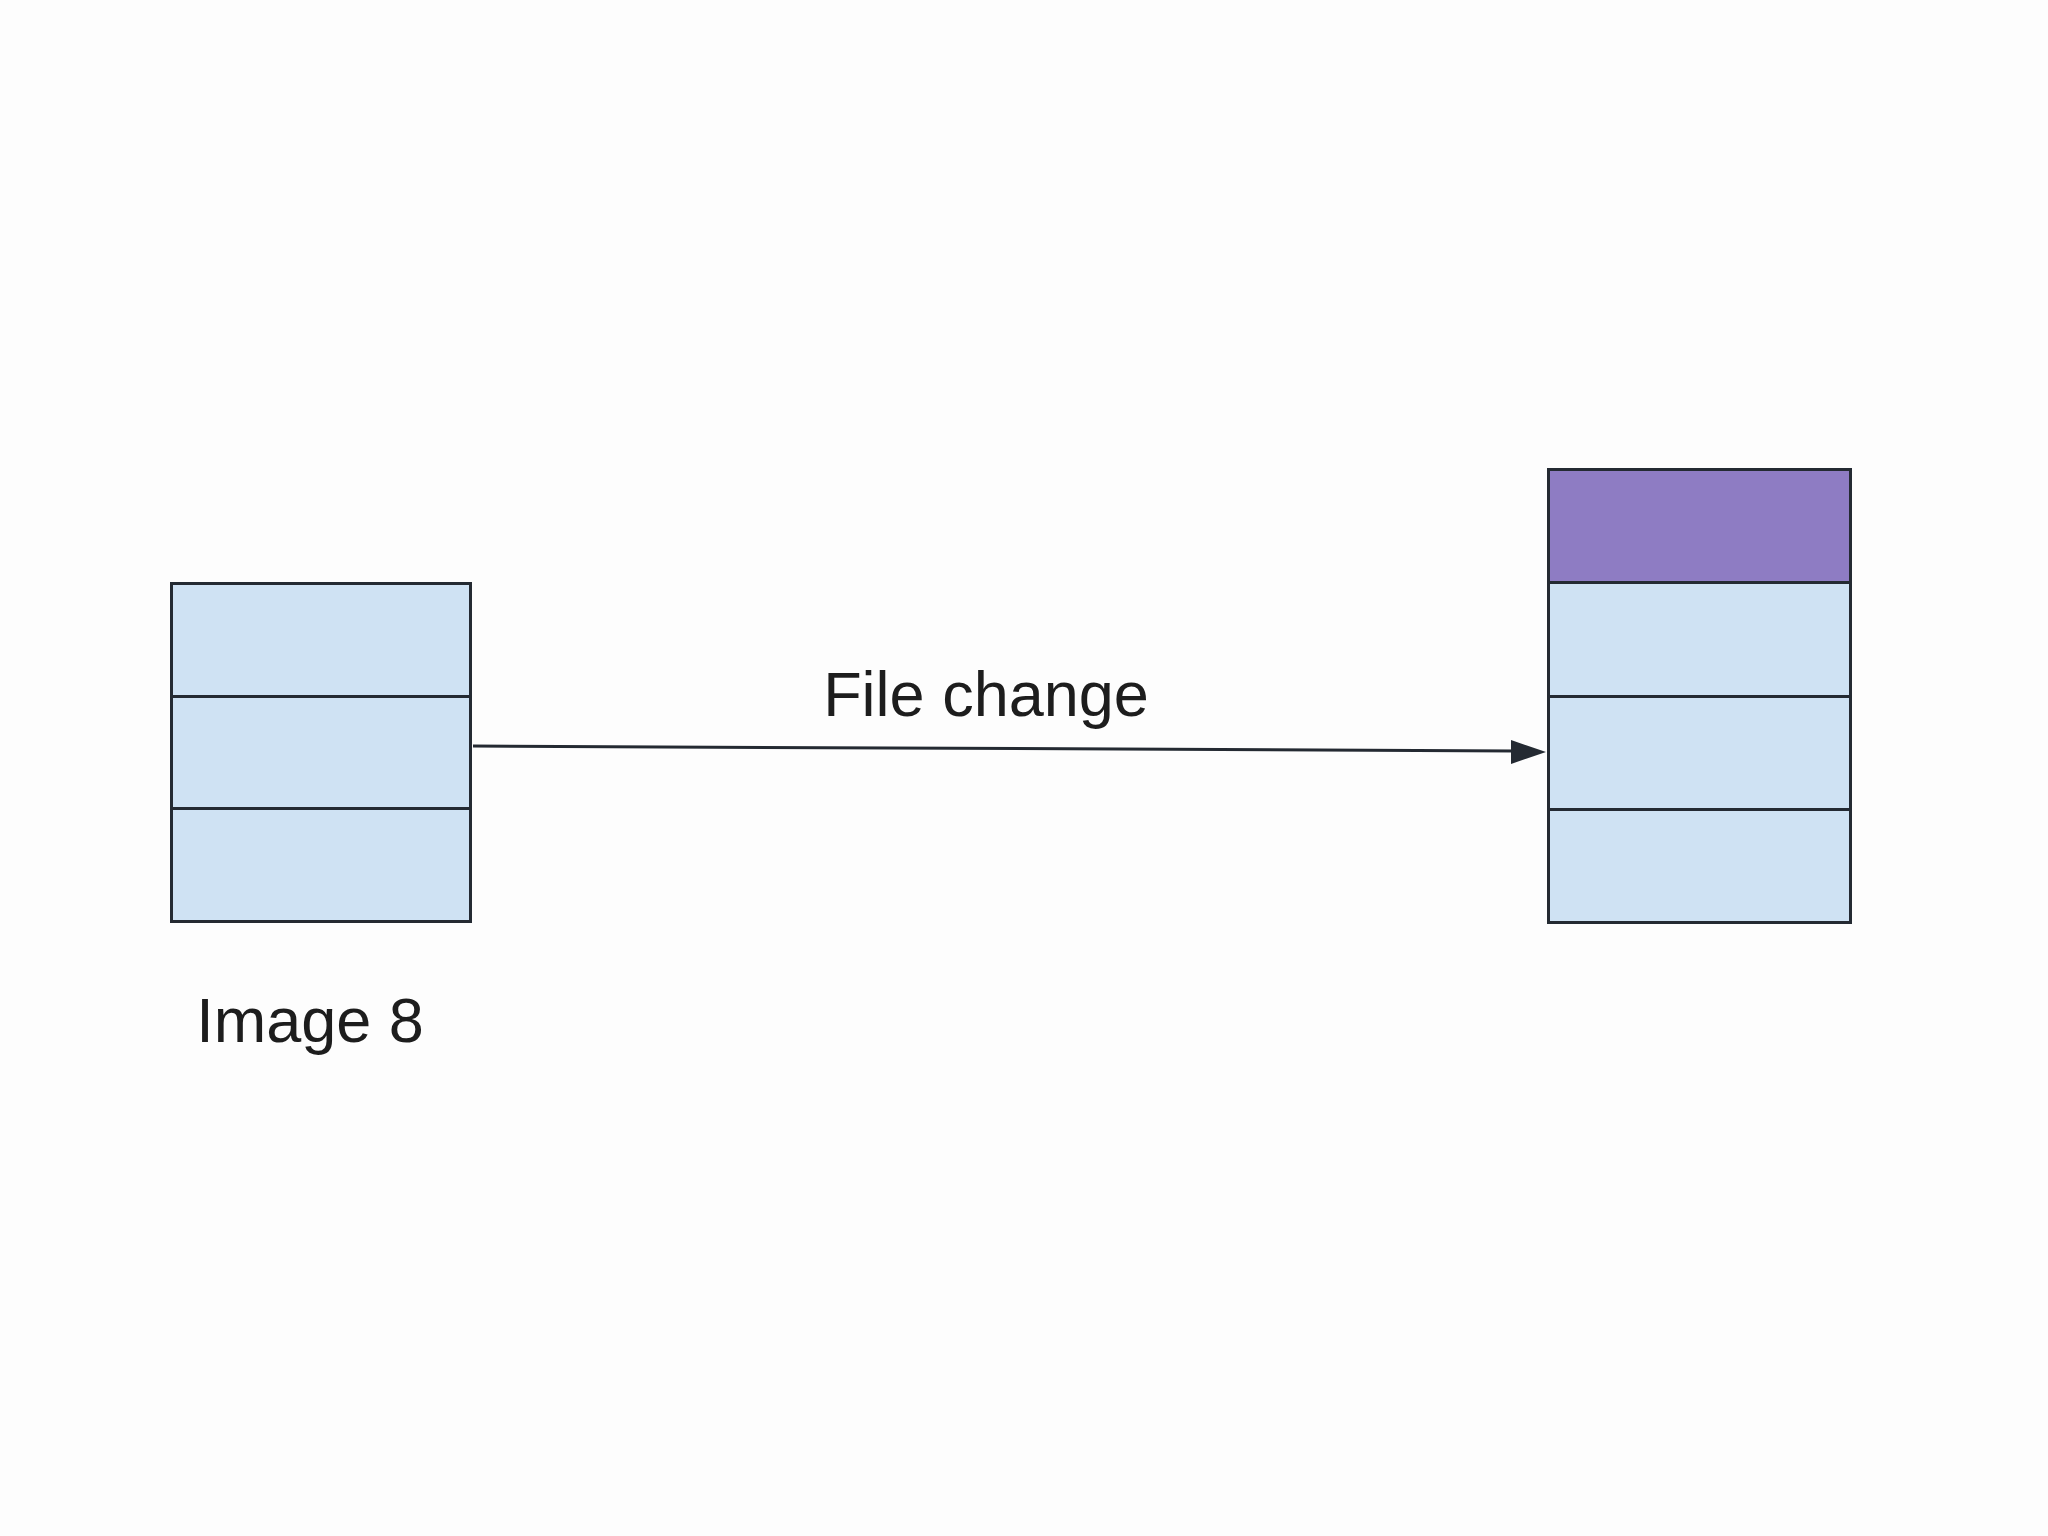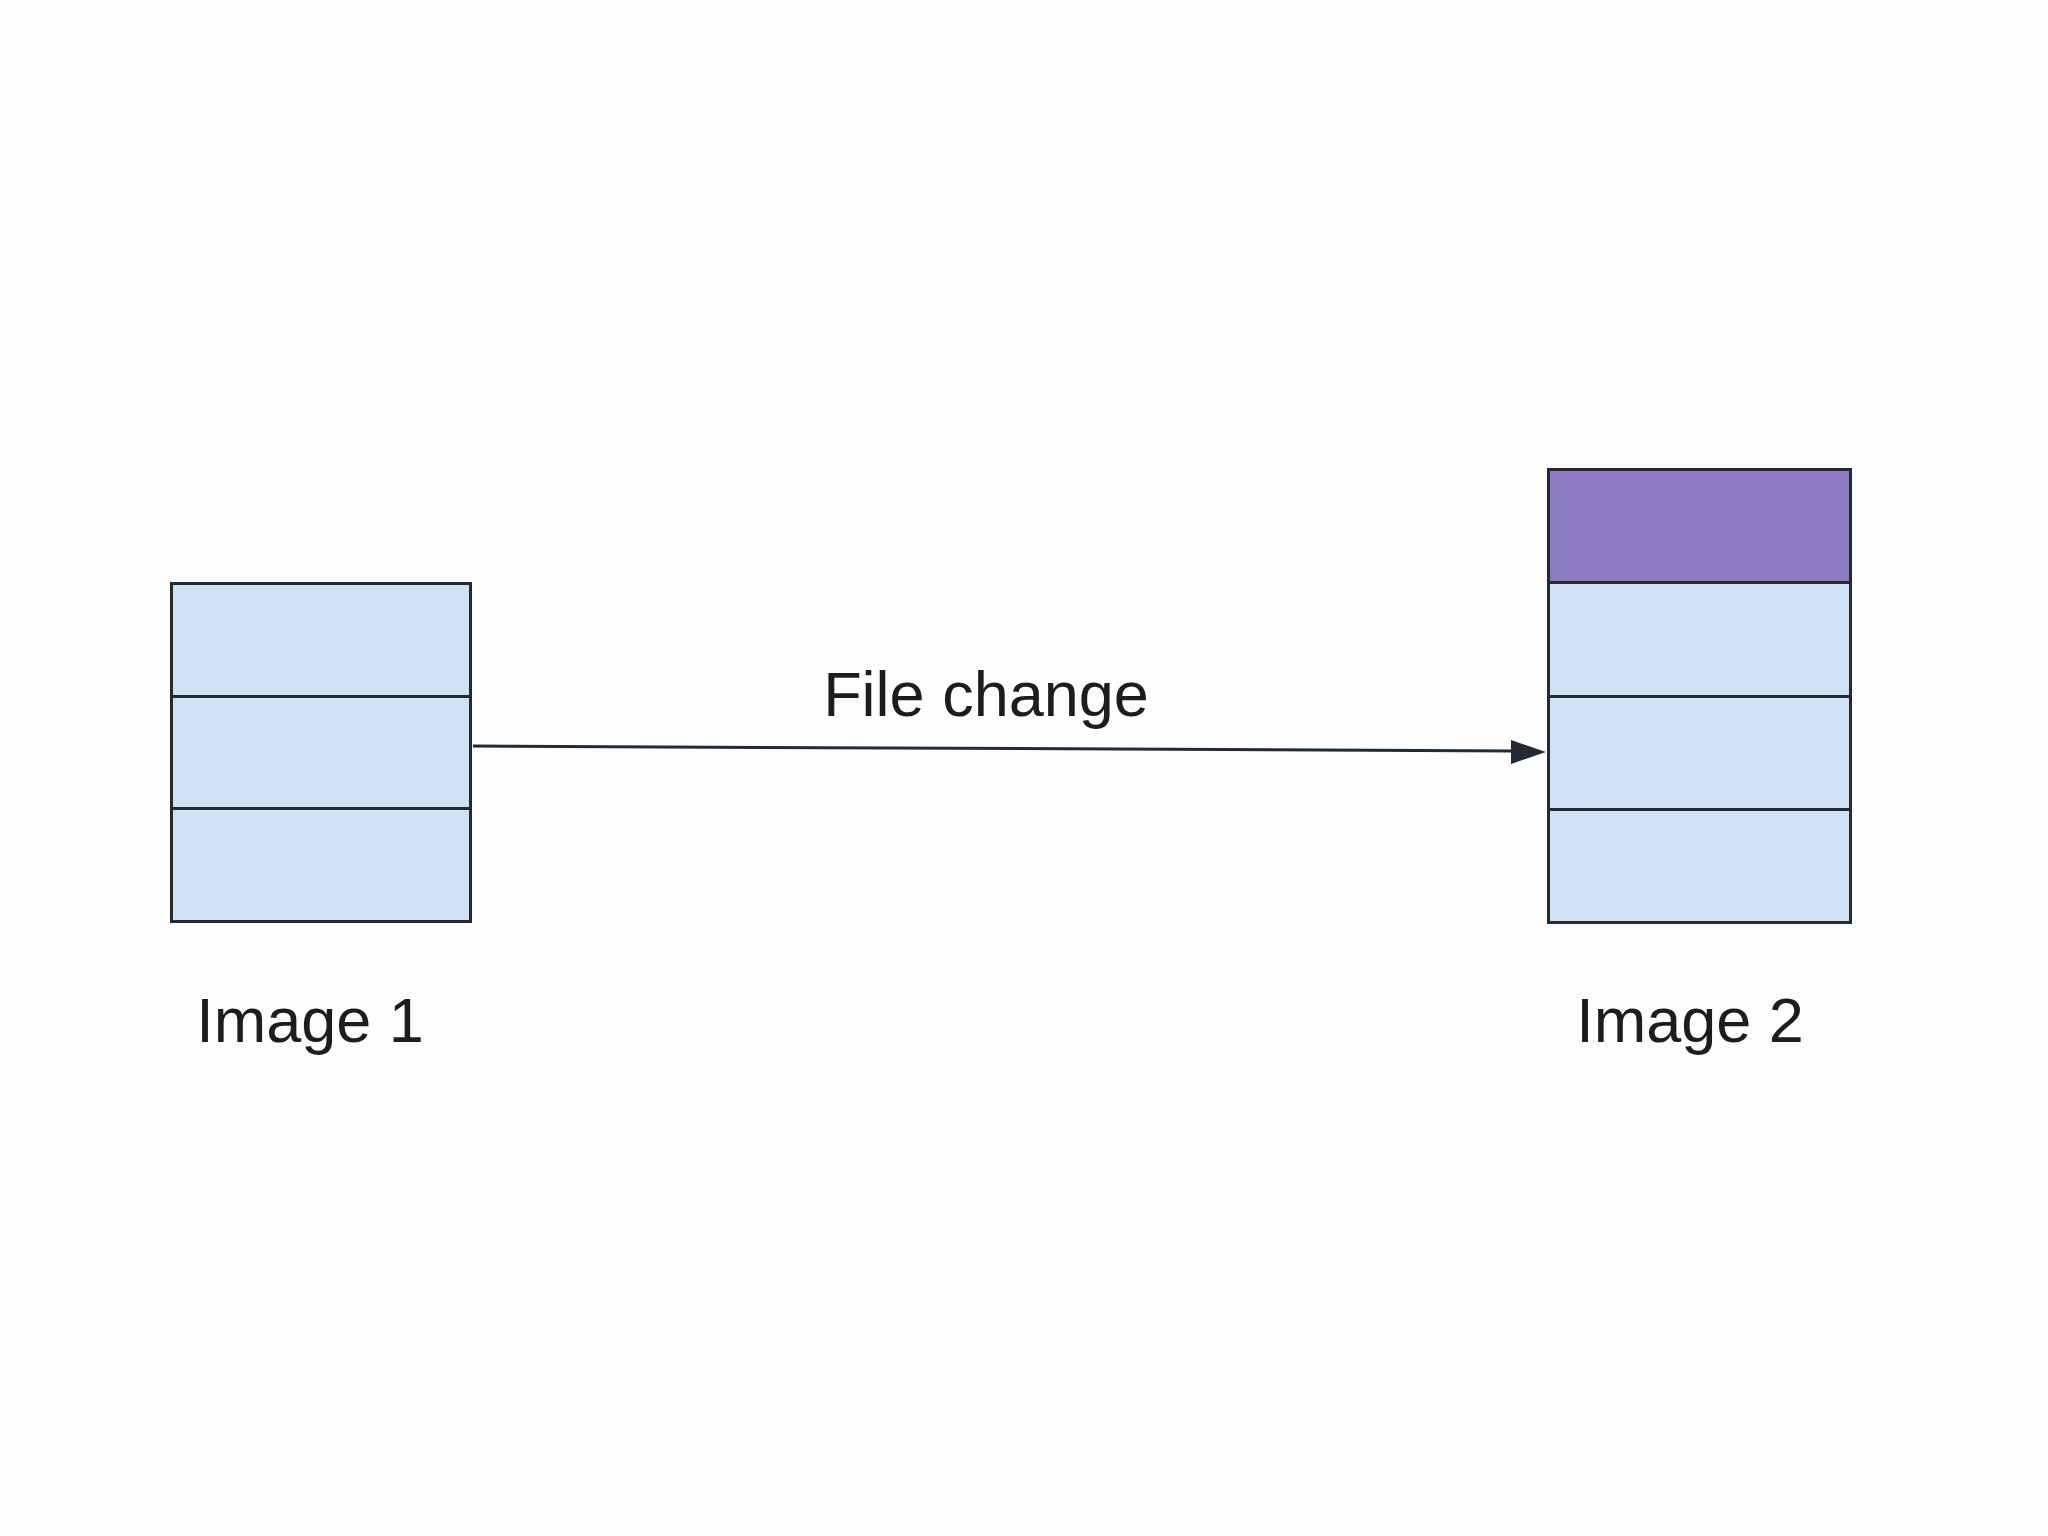--- a/index.html
+++ b/index.html
@@ -85,17 +85,16 @@
     </div>
 
   <svg class="arrow-svg" viewBox="0 0 2048 1536" xmlns="http://www.w3.org/2000/svg">
     <line x1="473" y1="746" x2="1515" y2="751"></line>
     <polygon points="1546,752 1511,740 1511,764"></polygon>
   </svg>
 
   <div class="diagram-text" id="label-file-change">File change</div>
 
 
-  <div class="diagram-text" id="label-image1">Image 1</div>
+  <div class="diagram-text" id="label-image1">Image 8</div>
 
-  <div class="diagram-text" id="label-image2">Image 2</div>
 
 </div>
 
 </body></html>

